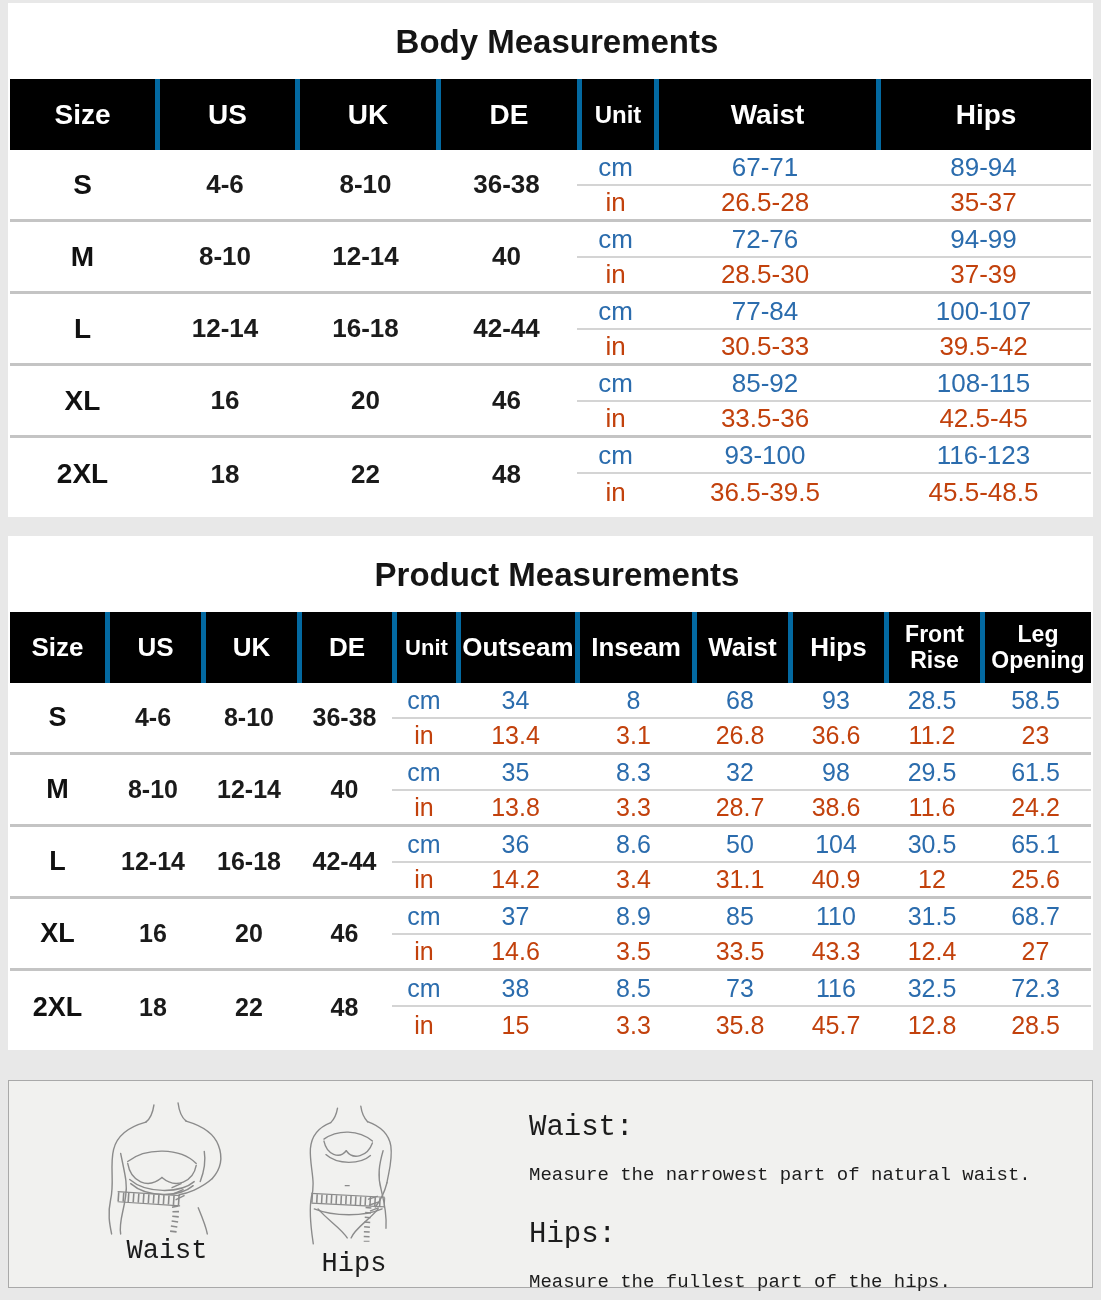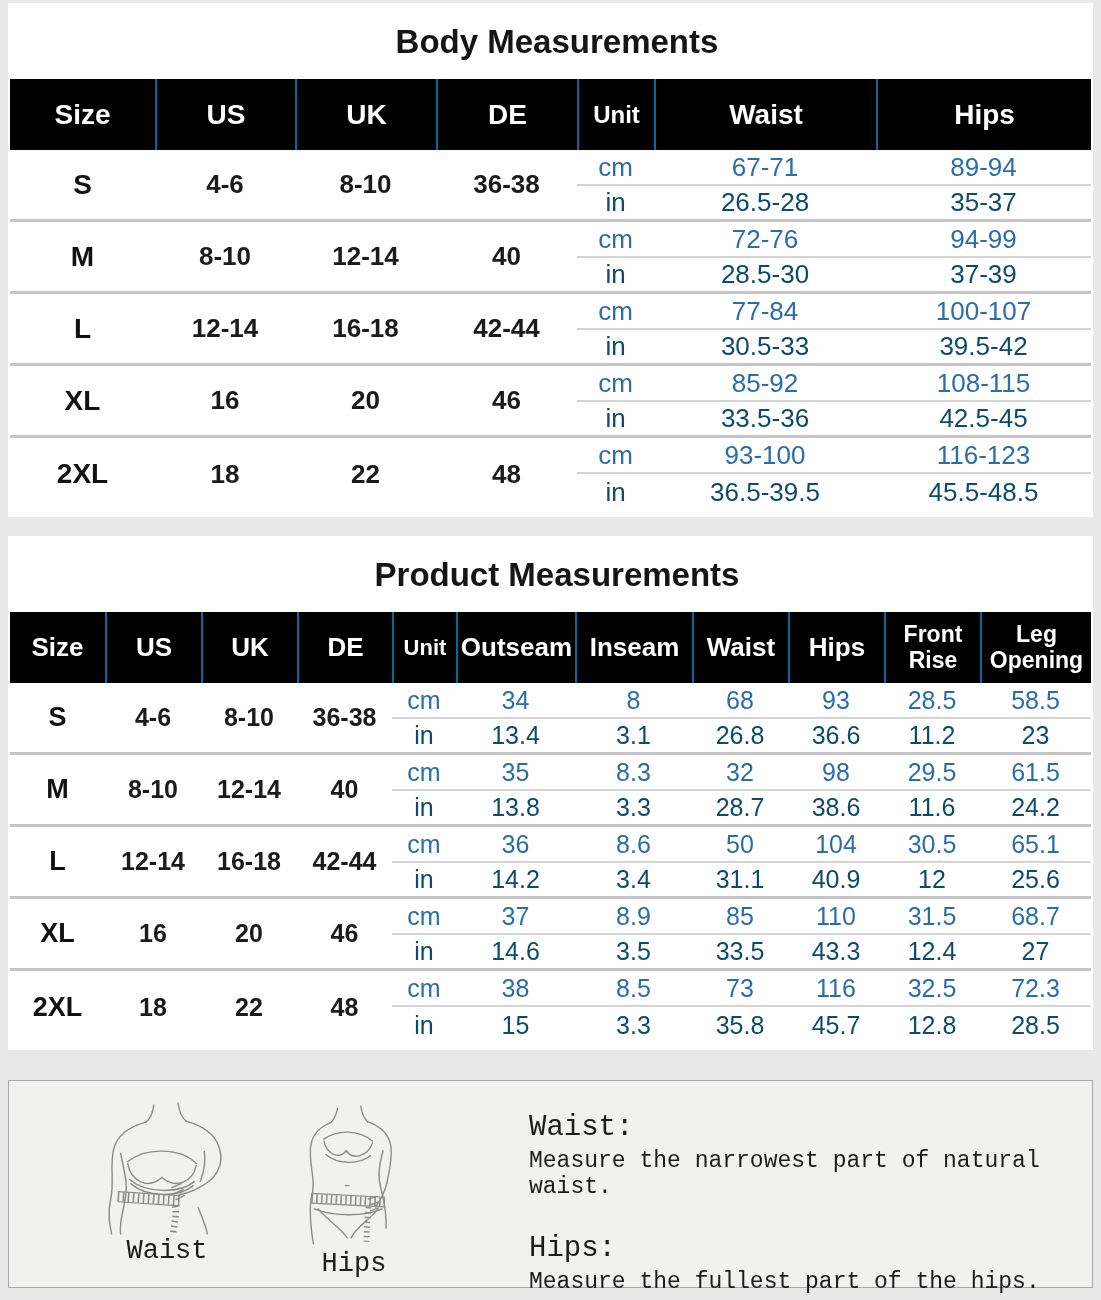--- a/index.html
+++ b/index.html
@@ -38,40 +38,40 @@
     text-align:center;
     vertical-align:middle;
     padding:0;
   }
   table.size-table thead tr{height:71px;}
   table.size-table tbody tr{height:36px;}
   table.size-table th{
     background:#000000;
     color:#ffffff;
     font-weight:bold;
-    border-left:2px solid #0369a1;
+    border-left:5px solid #0369a1;
   }
   table.size-table th:first-child{border-left:none;text-align:center;}
   
   table.body th{font-size:28px;}
   table.body th:nth-child(5){font-size:24px;}
   
   table.product th{font-size:26px;}
   table.product th:nth-child(5){font-size:22px;}
   table.product th:nth-child(10),
   table.product th:nth-child(11){font-size:23px;line-height:1.1;}
   
   .size-cell{font-weight:bold;color:#111111;}
   table.body .size-cell{font-size:28px;}
   table.product .size-cell{font-size:27px;}
   .num-cell{color:#1b1b1b;font-weight:bold;}
   table.body .num-cell, table.body .val-cell, table.body .unit-cell{font-size:26px;}
   table.product .num-cell, table.product .val-cell, table.product .unit-cell{font-size:25px;}
   .cm-text{color:#2b6cad;}
-  .in-text{color:#0c4a6e;margin-top:12px;}
+  .in-text{color:#c2410c;margin-top:12px;}
   
   tr.cm-row .cm-text{border-bottom:2px solid #d4d4d4;}
   tr.in-row td{border-bottom:3px solid #c4c4c4;}
   tr.cm-row td.span-cell{border-bottom:3px solid #c4c4c4;}
   tr.in-row.last-group td{border-bottom:none;}
   tr.cm-row.last-group td.span-cell{border-bottom:none;}
   
   .guide{
     margin:30px 8px 0 8px;
     box-sizing:border-box;
@@ -91,21 +91,21 @@
     color:#1c1c1c;
     margin-top:0px;
   }
   .notes{
     margin-left:112px;
     padding-top:12px;
     font-family:"Liberation Mono", monospace;
     color:#1c1c1c;
   }
   .note-heading{font-size:29px;}
-  .note-text{font-size:23px;margin-top:4px;}
+  .note-text{font-size:19px;margin-top:20px;}
   .note + .note{margin-top:32px;}
   .sketch{stroke:#8b8b8b;fill:none;stroke-width:1.4;stroke-linecap:round;}
   .tape{stroke:#8b8b8b;fill:none;}
 </style>
 </head>
 <body>
 
 <div class="page">
 
   <section class="panel first">

